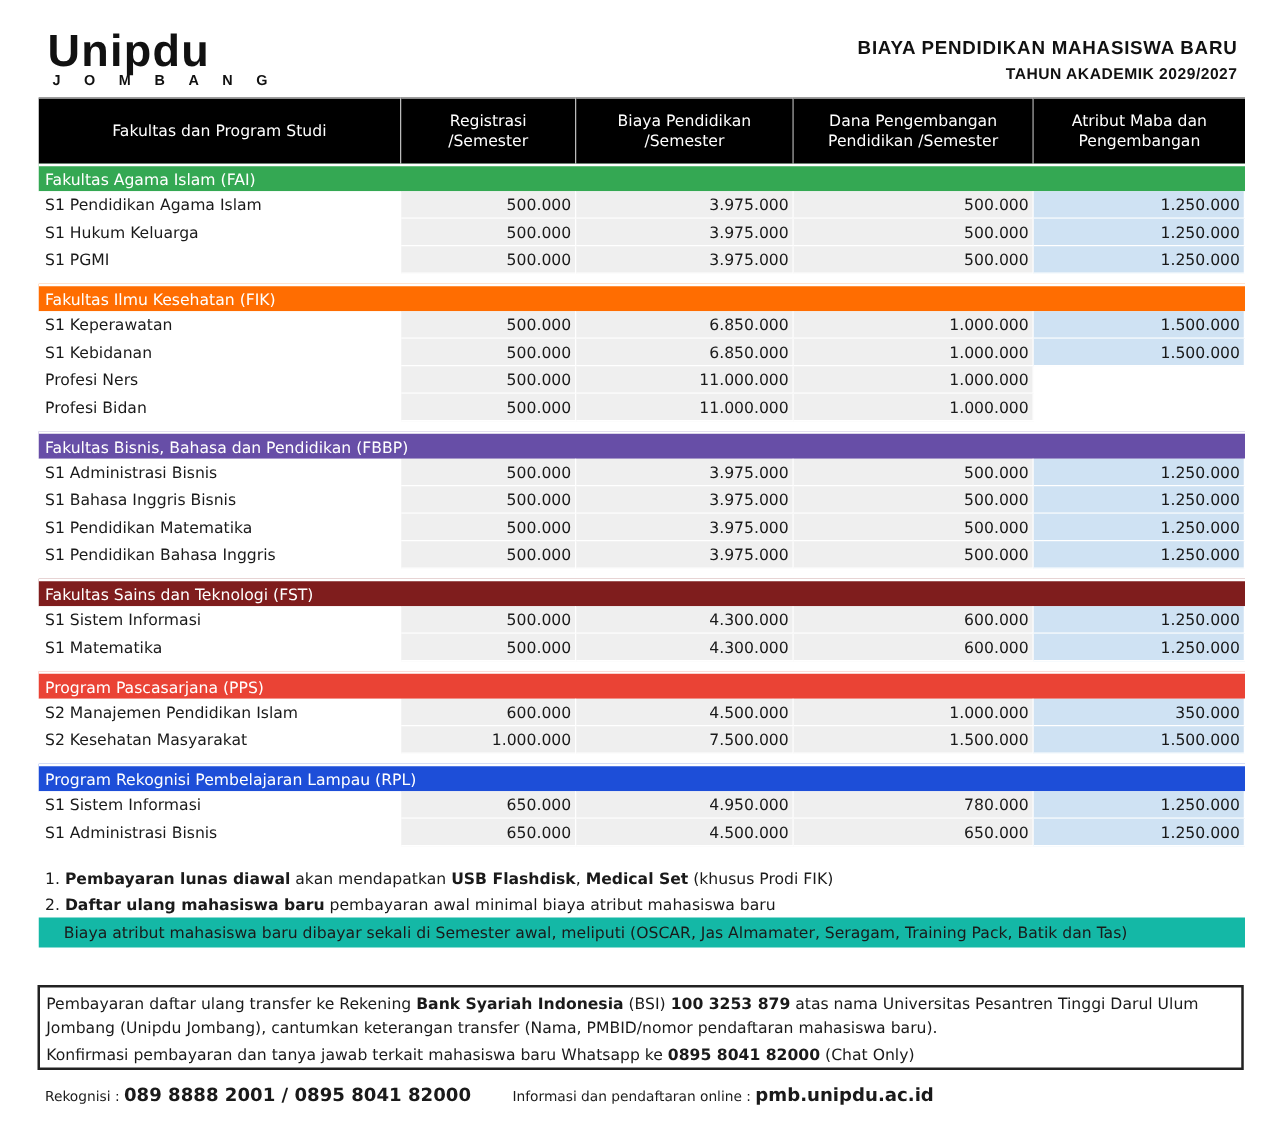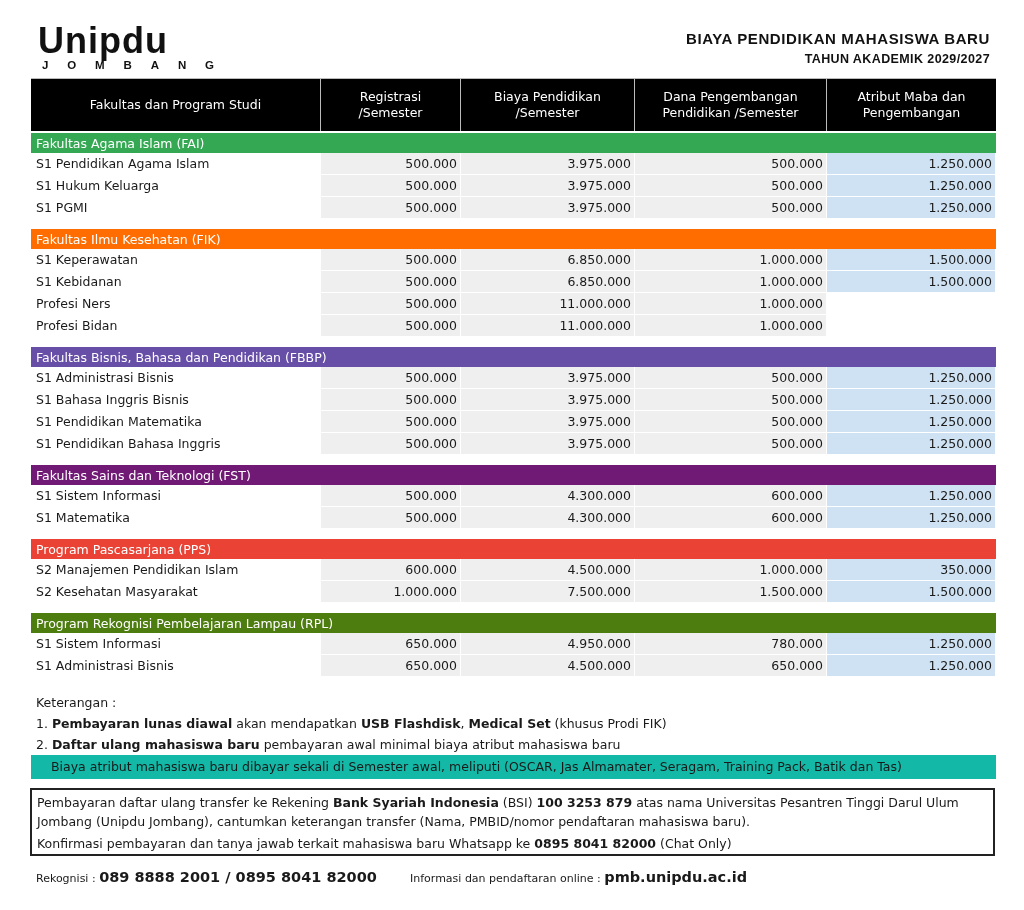--- a/index.html
+++ b/index.html
@@ -161,21 +161,21 @@
         <td class="prog-name">S1 Pendidikan Bahasa Inggris</td>
         <td class="num">500.000</td>
         <td class="num">3.975.000</td>
         <td class="num">500.000</td>
         <td class="num attr">1.250.000</td>
       </tr>
       <tr class="gap-row">
         <td colspan="5"></td>
       </tr>
       <tr class="fac-row">
-        <td colspan="5" style="background: #701a75;">Fakultas Sains dan Teknologi (FST)</td>
+        <td colspan="5" style="background: #7f1d1d;">Fakultas Sains dan Teknologi (FST)</td>
       </tr>
       <tr class="prog-row">
         <td class="prog-name">S1 Sistem Informasi</td>
         <td class="num">500.000</td>
         <td class="num">4.300.000</td>
         <td class="num">600.000</td>
         <td class="num attr">1.250.000</td>
       </tr>
       <tr class="prog-row">
         <td class="prog-name">S1 Matematika</td>
@@ -201,41 +201,40 @@
         <td class="prog-name">S2 Kesehatan Masyarakat</td>
         <td class="num">1.000.000</td>
         <td class="num">7.500.000</td>
         <td class="num">1.500.000</td>
         <td class="num attr">1.500.000</td>
       </tr>
       <tr class="gap-row">
         <td colspan="5"></td>
       </tr>
       <tr class="fac-row">
-        <td colspan="5" style="background: #4d7c0f;">Program Rekognisi Pembelajaran Lampau (RPL)</td>
+        <td colspan="5" style="background: #1d4ed8;">Program Rekognisi Pembelajaran Lampau (RPL)</td>
       </tr>
       <tr class="prog-row">
         <td class="prog-name">S1 Sistem Informasi</td>
         <td class="num">650.000</td>
         <td class="num">4.950.000</td>
         <td class="num">780.000</td>
         <td class="num attr">1.250.000</td>
       </tr>
       <tr class="prog-row">
         <td class="prog-name">S1 Administrasi Bisnis</td>
         <td class="num">650.000</td>
         <td class="num">4.500.000</td>
         <td class="num">650.000</td>
         <td class="num attr">1.250.000</td>
       </tr>
     </tbody>
 </table>
 
 <div class="notes">
-  <div class="line">Keterangan :</div>
   <div class="line">
     <span>1.</span> <b>Pembayaran lunas diawal</b><span> akan mendapatkan </span><b>USB Flashdisk</b><span>, </span><b>Medical Set</b><span> (khusus Prodi FIK)</span>
   </div>
   <div class="line">
     <span>2.</span> <b>Daftar ulang mahasiswa baru</b><span> pembayaran awal minimal biaya atribut mahasiswa baru</span>
   </div>
   <div class="hl">Biaya atribut mahasiswa baru dibayar sekali di Semester awal, meliputi (OSCAR, Jas Almamater, Seragam, Training Pack, Batik dan Tas)</div>
 </div>
 
 <div class="pay-box">

